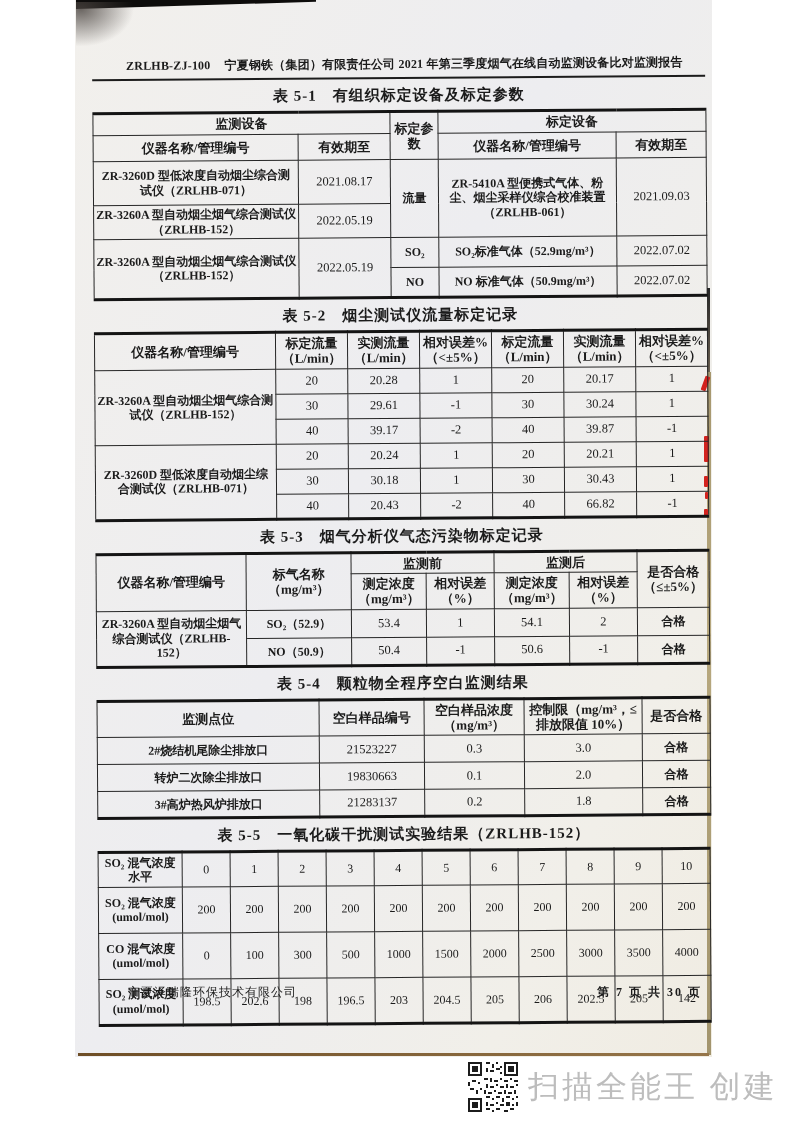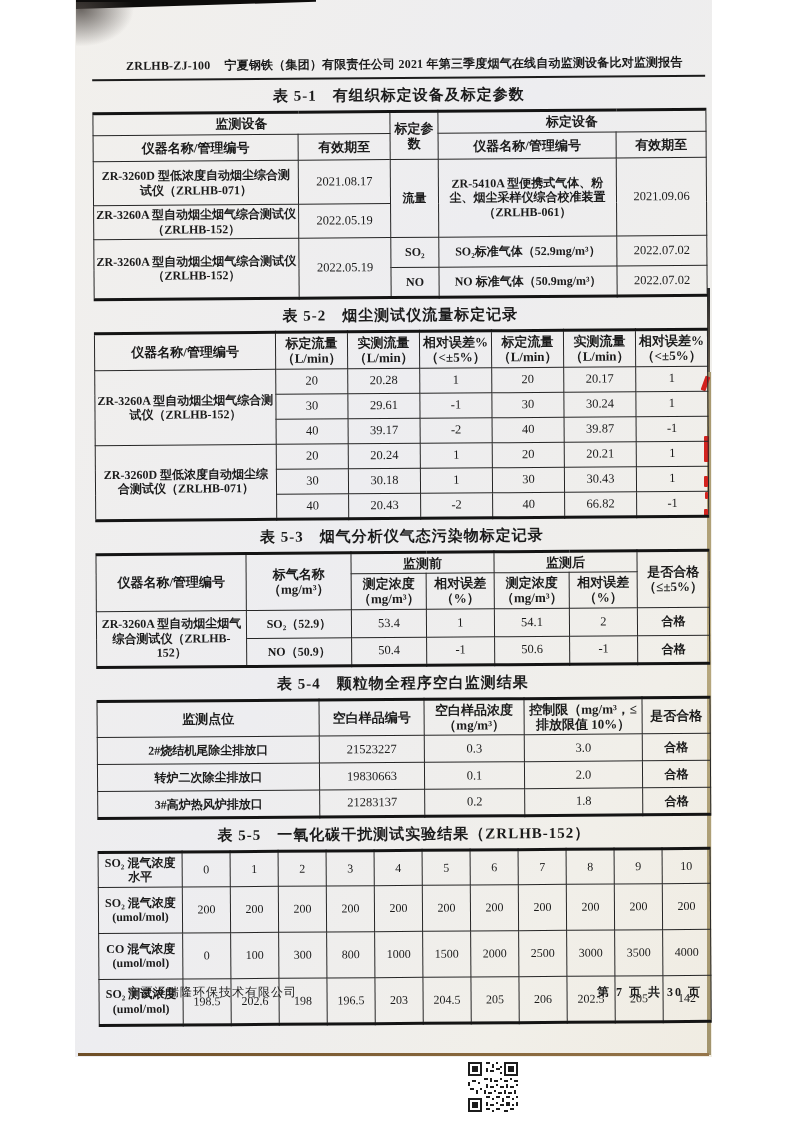--- a/index.html
+++ b/index.html
@@ -105,21 +105,21 @@
       <th>仪器名称/管理编号</th>
       <th>有效期至</th>
       <th>仪器名称/管理编号</th>
       <th>有效期至</th>
     </tr>
     <tr style="height:44px">
       <td class="name">ZR-3260D 型低浓度自动烟尘综合测试仪（ZRLHB-071）</td>
       <td>2021.08.17</td>
       <td rowspan="2" class="name">流量</td>
       <td rowspan="2" class="name">ZR-5410A 型便携式气体、粉尘、烟尘采样仪综合校准装置（ZRLHB-061）</td>
-      <td rowspan="2">2021.09.06</td>
+      <td rowspan="2">2021.09.03</td>
     </tr>
     <tr style="height:34px">
       <td class="name">ZR-3260A 型自动烟尘烟气综合测试仪（ZRLHB-152）</td>
       <td>2022.05.19</td>
     </tr>
     <tr style="height:30px">
       <td rowspan="2" class="name">ZR-3260A 型自动烟尘烟气综合测试仪（ZRLHB-152）</td>
       <td rowspan="2">2022.05.19</td>
       <td class="name">SO₂</td>
       <td class="name">SO₂标准气体（52.9mg/m³）</td>
@@ -336,21 +336,21 @@
       <td>200</td>
       <td>200</td>
       <td>200</td>
       <td>200</td>
     </tr>
     <tr style="height:46px">
       <th>CO 混气浓度 (umol/mol)</th>
       <td>0</td>
       <td>100</td>
       <td>300</td>
-      <td>800</td>
+      <td>500</td>
       <td>1000</td>
       <td>1500</td>
       <td>2000</td>
       <td>2500</td>
       <td>3000</td>
       <td>3500</td>
       <td>4000</td>
     </tr>
     <tr style="height:46px">
       <th>SO₂ 测试浓度 (umol/mol)</th>
@@ -435,13 +435,14 @@
       <rect x="19" y="20" width="2" height="2"></rect>
         <rect x="22" y="21" width="1" height="1"></rect>
         <rect x="24" y="20" width="1" height="2"></rect>
       <rect x="9" y="23" width="2" height="1"></rect>
         <rect x="12" y="24" width="1" height="1"></rect>
         <rect x="14" y="23" width="2" height="1"></rect>
         <rect x="18" y="24" width="2" height="1"></rect>
         <rect x="21" y="23" width="2" height="1"></rect>
     </g>
   </svg>
+  <span class="wm-text">扫描全能王 创建</span>
 </div>
 
 </body></html>

